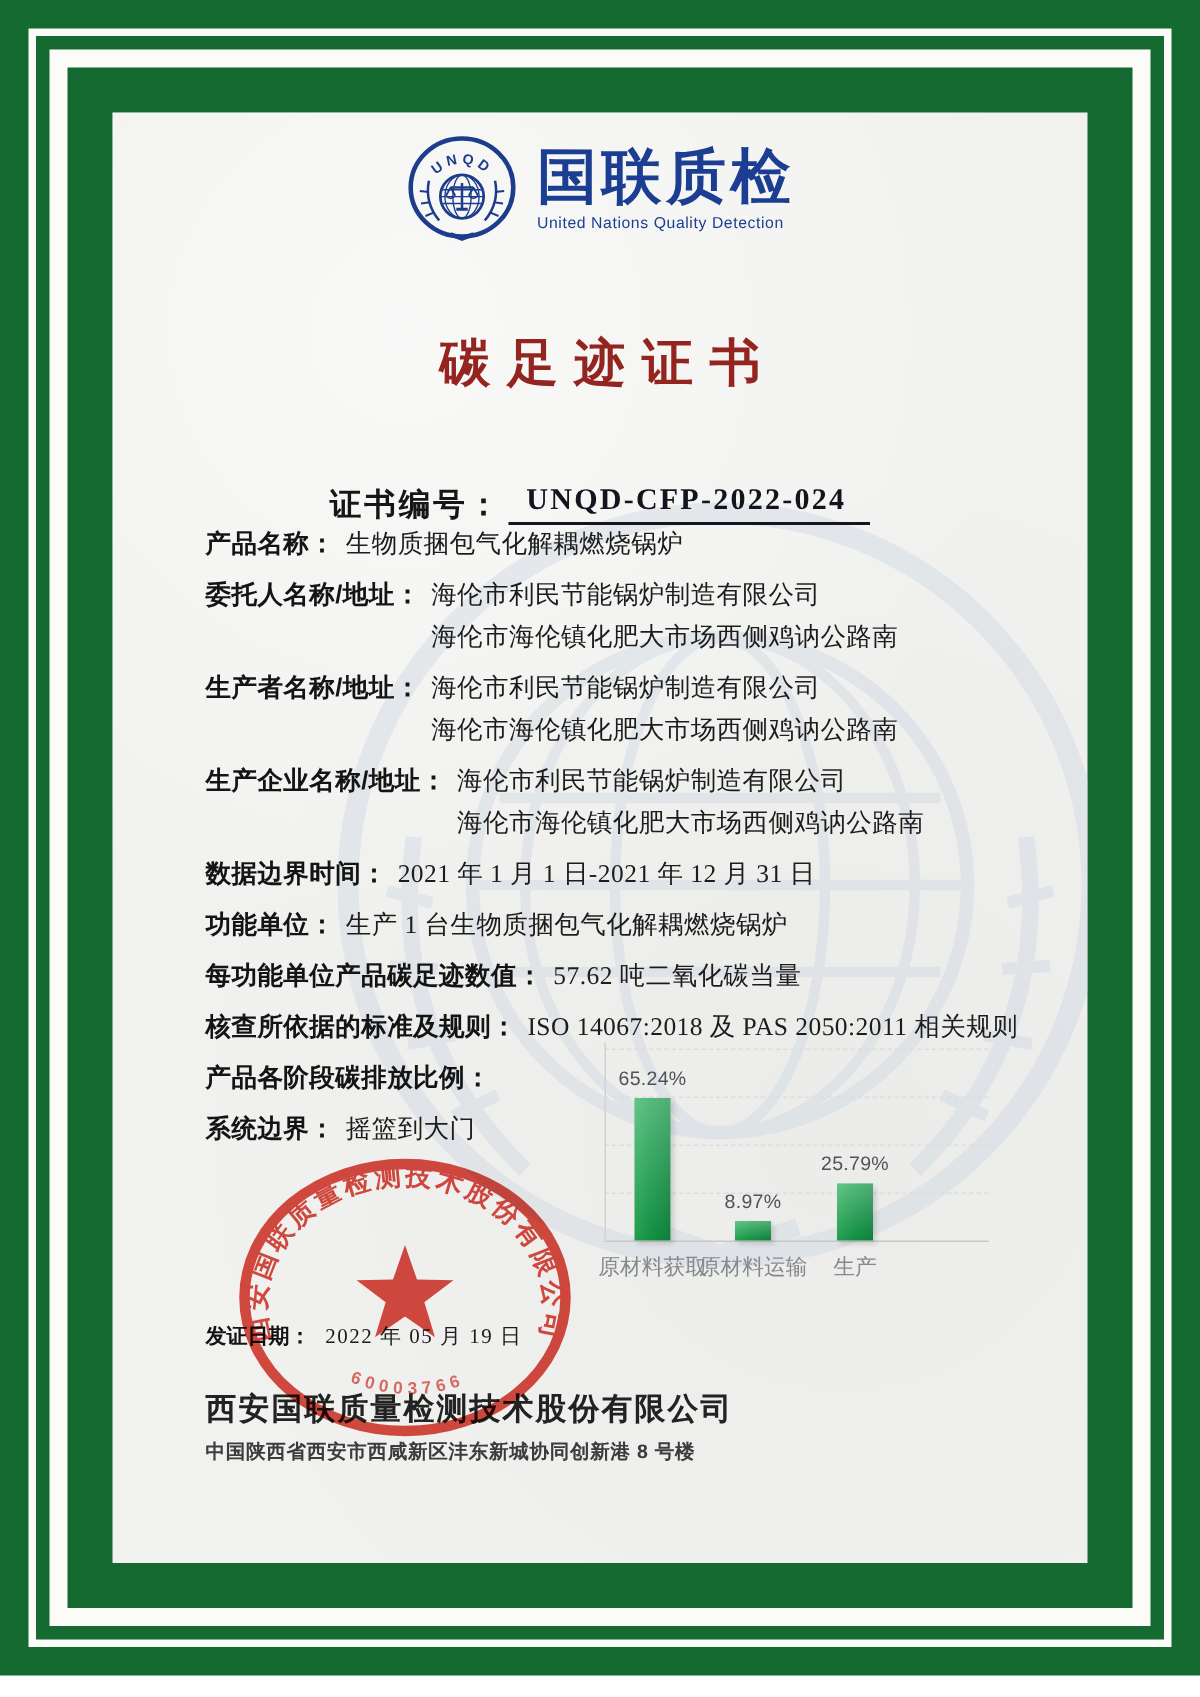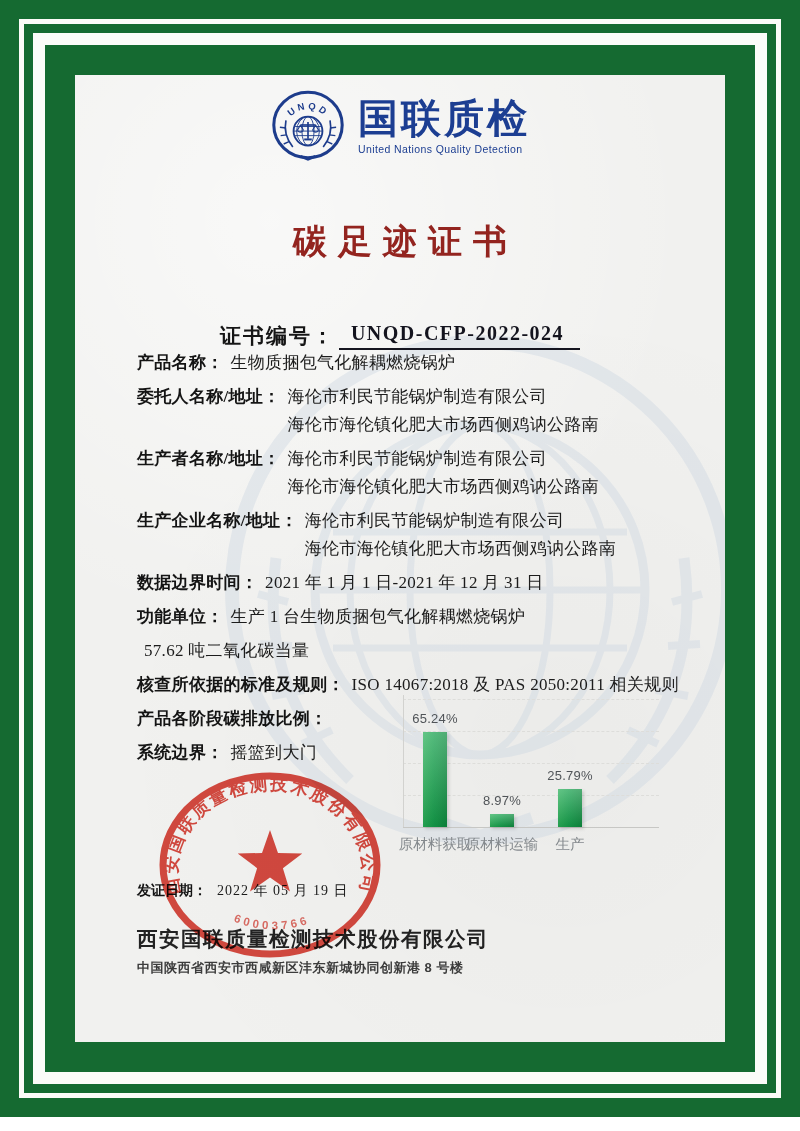--- a/index.html
+++ b/index.html
@@ -25,21 +25,21 @@
   .title{position:absolute;top:144px;left:0;width:100%;text-align:center;font-size:34px;
          font-weight:800;color:#93241f;letter-spacing:11px;text-indent:11px;z-index:1;}
   .certno-row{position:absolute;top:223px;left:0;width:100%;display:flex;justify-content:center;
               align-items:flex-end;z-index:1;margin-top:24px;}
   .certno-label{font-size:21px;font-weight:800;color:#161616;letter-spacing:2px;}
   .certno-value{font-family:"Liberation Serif",serif;font-size:20px;font-weight:700;color:#14141e;
                 letter-spacing:1.5px;border-bottom:2px solid #15151f;padding:0 16px 3px 12px;margin-left:4px;}
   
   .fields{position:absolute;top:274px;left:62px;right:24px;z-index:1;}
   .field{display:flex;align-items:flex-start;margin-bottom:6px;line-height:28px;font-size:17px;}
-  .flabel{font-weight:800;color:#141414;white-space:nowrap;letter-spacing:.3px;font-family:Liberation Serif, serif;}
+  .flabel{font-weight:800;color:#141414;white-space:nowrap;letter-spacing:.3px;}
   .fvalue{font-family:"Liberation Serif",serif;color:#1c1c1c;margin-left:7px;letter-spacing:.3px;}
   .fvalue2{display:block;}
   
   .chart{position:absolute;left:300px;top:616px;width:292px;height:176px;z-index:1;}
   .gl{position:absolute;left:28px;right:8px;border-top:1px dashed #dddddA;}
   .axis-v{position:absolute;left:28px;top:4px;height:132px;border-left:1px solid #d2d2cf;}
   .baseline{position:absolute;left:28px;right:8px;top:136px;border-top:1px solid #c7c7c4;}
   .bar{position:absolute;background:linear-gradient(180deg,rgba(255,255,255,.28),rgba(0,0,0,.10)),
        linear-gradient(90deg,#27b057 0%,#14a04b 45%,#0d8c3f 100%);
        box-shadow:2px 2px 3px rgba(60,60,60,.18);}
@@ -144,20 +144,21 @@
         </div>
         <div class="field">
           <span class="flabel">数据边界时间：</span>
           <span class="fvalue"><span>2021 年 1 月 1 日-2021 年 12 月 31 日</span></span>
         </div>
         <div class="field">
           <span class="flabel">功能单位：</span>
           <span class="fvalue"><span>生产 1 台生物质捆包气化解耦燃烧锅炉</span></span>
         </div>
         <div class="field">
+          <span class="flabel">每功能单位产品碳足迹数值：</span>
           <span class="fvalue"><span>57.62 吨二氧化碳当量</span></span>
         </div>
         <div class="field">
           <span class="flabel">核查所依据的标准及规则：</span>
           <span class="fvalue"><span>ISO 14067:2018 及 PAS 2050:2011 相关规则</span></span>
         </div>
         <div class="field">
           <span class="flabel">产品各阶段碳排放比例：</span>
           <span class="fvalue"><span></span></span>
         </div>

